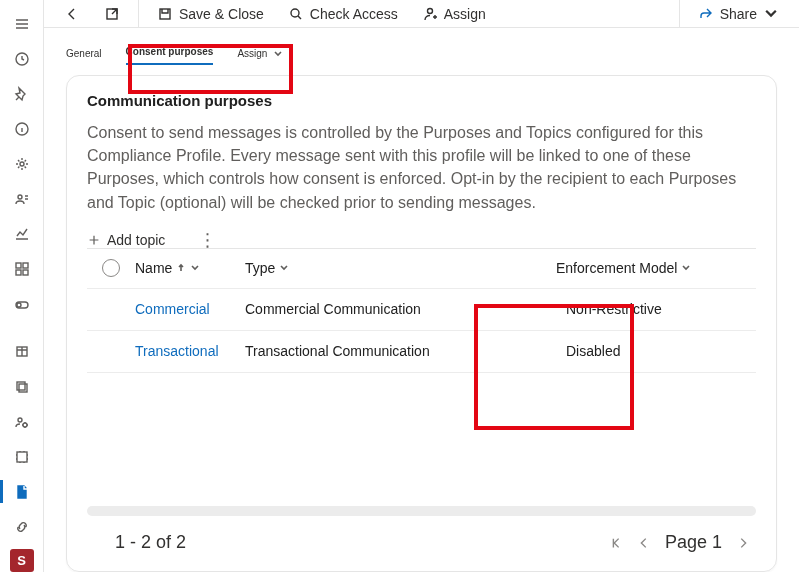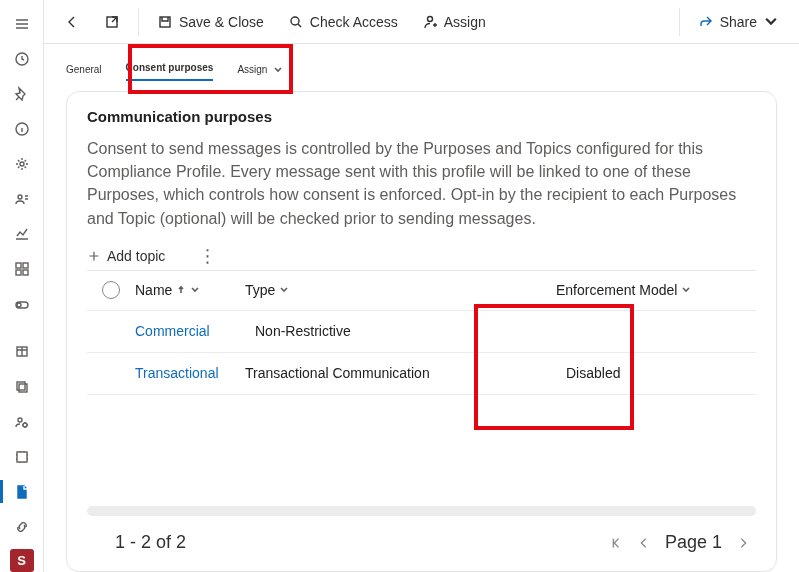--- a/index.html
+++ b/index.html
@@ -6,38 +6,38 @@
   html,body { margin:0; padding:0; width:799px; height:572px; background:#fff; color:#212121; overflow:hidden; }
   .root { display:flex; width:100%; height:100%; }
 
   .siderail { width:44px; border-right:1px solid #e5e5e5; display:flex; flex-direction:column; align-items:center; padding-top:6px; gap:0; }
   .siderail .rail-item { width:44px; height:36px; display:flex; align-items:center; justify-content:center; color:#605e5c; cursor:pointer; position:relative; }
   .siderail .rail-item.selected::before { content:""; position:absolute; left:0; top:6px; bottom:6px; width:3px; background:#0f6cbd; }
   .siderail .rail-item svg { width:16px; height:16px; stroke:#605e5c; fill:none; stroke-width:1.4; }
   .siderail .s-badge { width:24px; height:24px; background:#a4262c; color:#fff; border-radius:3px; display:flex; align-items:center; justify-content:center; font-size:13px; font-weight:600; margin-top:4px; }
 
   .main { flex:1; display:flex; flex-direction:column; min-width:0; }
-  .cmdbar { height:44px; border-bottom:1px solid #e5e5e5; display:flex; align-items:center; padding:0 10px; gap:4px; }
+  .cmdbar { height:28px; border-bottom:1px solid #e5e5e5; display:flex; align-items:center; padding:0 10px; gap:4px; }
   .cmdbar .cmd-btn { display:flex; align-items:center; gap:6px; padding:6px 10px; font-size:14px; color:#323130; cursor:pointer; }
   .cmdbar .cmd-btn svg { width:16px; height:16px; stroke:#323130; fill:none; stroke-width:1.4; }
   .cmdbar .spacer { flex:1; }
   .cmdbar .sep { width:1px; height:28px; background:#e5e5e5; margin:0 4px; }
   .chev { width:10px; height:10px; stroke:#605e5c; fill:none; stroke-width:1.6; }
 
   .tabs { display:flex; align-items:flex-end; gap:24px; padding:12px 22px 10px 22px; }
   .tab { font-size:10px; color:#323130; padding:6px 0; cursor:pointer; display:flex; align-items:center; gap:6px; }
   .tab.active { font-weight:600; border-bottom:2px solid #0f6cbd; }
   .hl { position:absolute; border:4px solid #e30613; pointer-events:none; }
 
   .content { flex:1; padding:0 22px 0 22px; display:flex; flex-direction:column; min-height:0; }
   .card { border:1px solid #e5e5e5; border-radius:13px; padding:16px 20px 16px 20px; display:flex; flex-direction:column; flex:1; min-height:0; box-shadow:0 1px 2px rgba(0,0,0,0.04); }
   .card h2 { margin:0 0 12px 0; font-size:15px; font-weight:600; }
   .card p.desc { margin:0 0 18px 0; font-size:16px; color:#605e5c; line-height:1.45; }
 
-  .card-toolbar { display:flex; justify-content:flex-start; align-items:center; gap:33px; margin-bottom:6px; padding-right:4px; }
+  .card-toolbar { display:flex; justify-content:flex-start; align-items:center; gap:33px; margin-bottom:0; padding-right:4px; }
   .add-btn { display:flex; align-items:center; gap:6px; font-size:14px; cursor:pointer; color:#323130; }
   .more-btn { width:18px; display:flex; justify-content:center; cursor:pointer; color:#605e5c; font-size:18px; line-height:14px; }
 
   .grid { border-top:1px solid #e5e5e5; }
   .grid-head, .grid-row { display:flex; align-items:center; border-bottom:1px solid #ececec; font-size:14px; }
   .grid-head { font-weight:400; height:40px; }
   .grid-row { height:42px; }
   .col-sel { width:48px; display:flex; justify-content:center; }
   .col-name { width:110px; }
   .col-type { flex:1; }
@@ -251,20 +251,21 @@
             <div class="col-enf col-head">
                 <span>Enforcement Model</span>
                 <svg viewBox="0 0 10 10">
                   <path d="M2 3l3 3 3-3"></path>
                 </svg>
               </div>
           </div>
           <div class="grid-row">
             <div class="col-sel"></div>
             <div class="col-name linkcell">Commercial</div>
+            <div class="col-type">Commercial Communication</div>
             <div class="col-enf" style="padding-left:10px">Non-Restrictive</div>
           </div>
           <div class="grid-row">
             <div class="col-sel"></div>
             <div class="col-name linkcell">Transactional</div>
             <div class="col-type">Transactional Communication</div>
             <div class="col-enf" style="padding-left:10px">Disabled</div>
           </div>
         </div>
 

